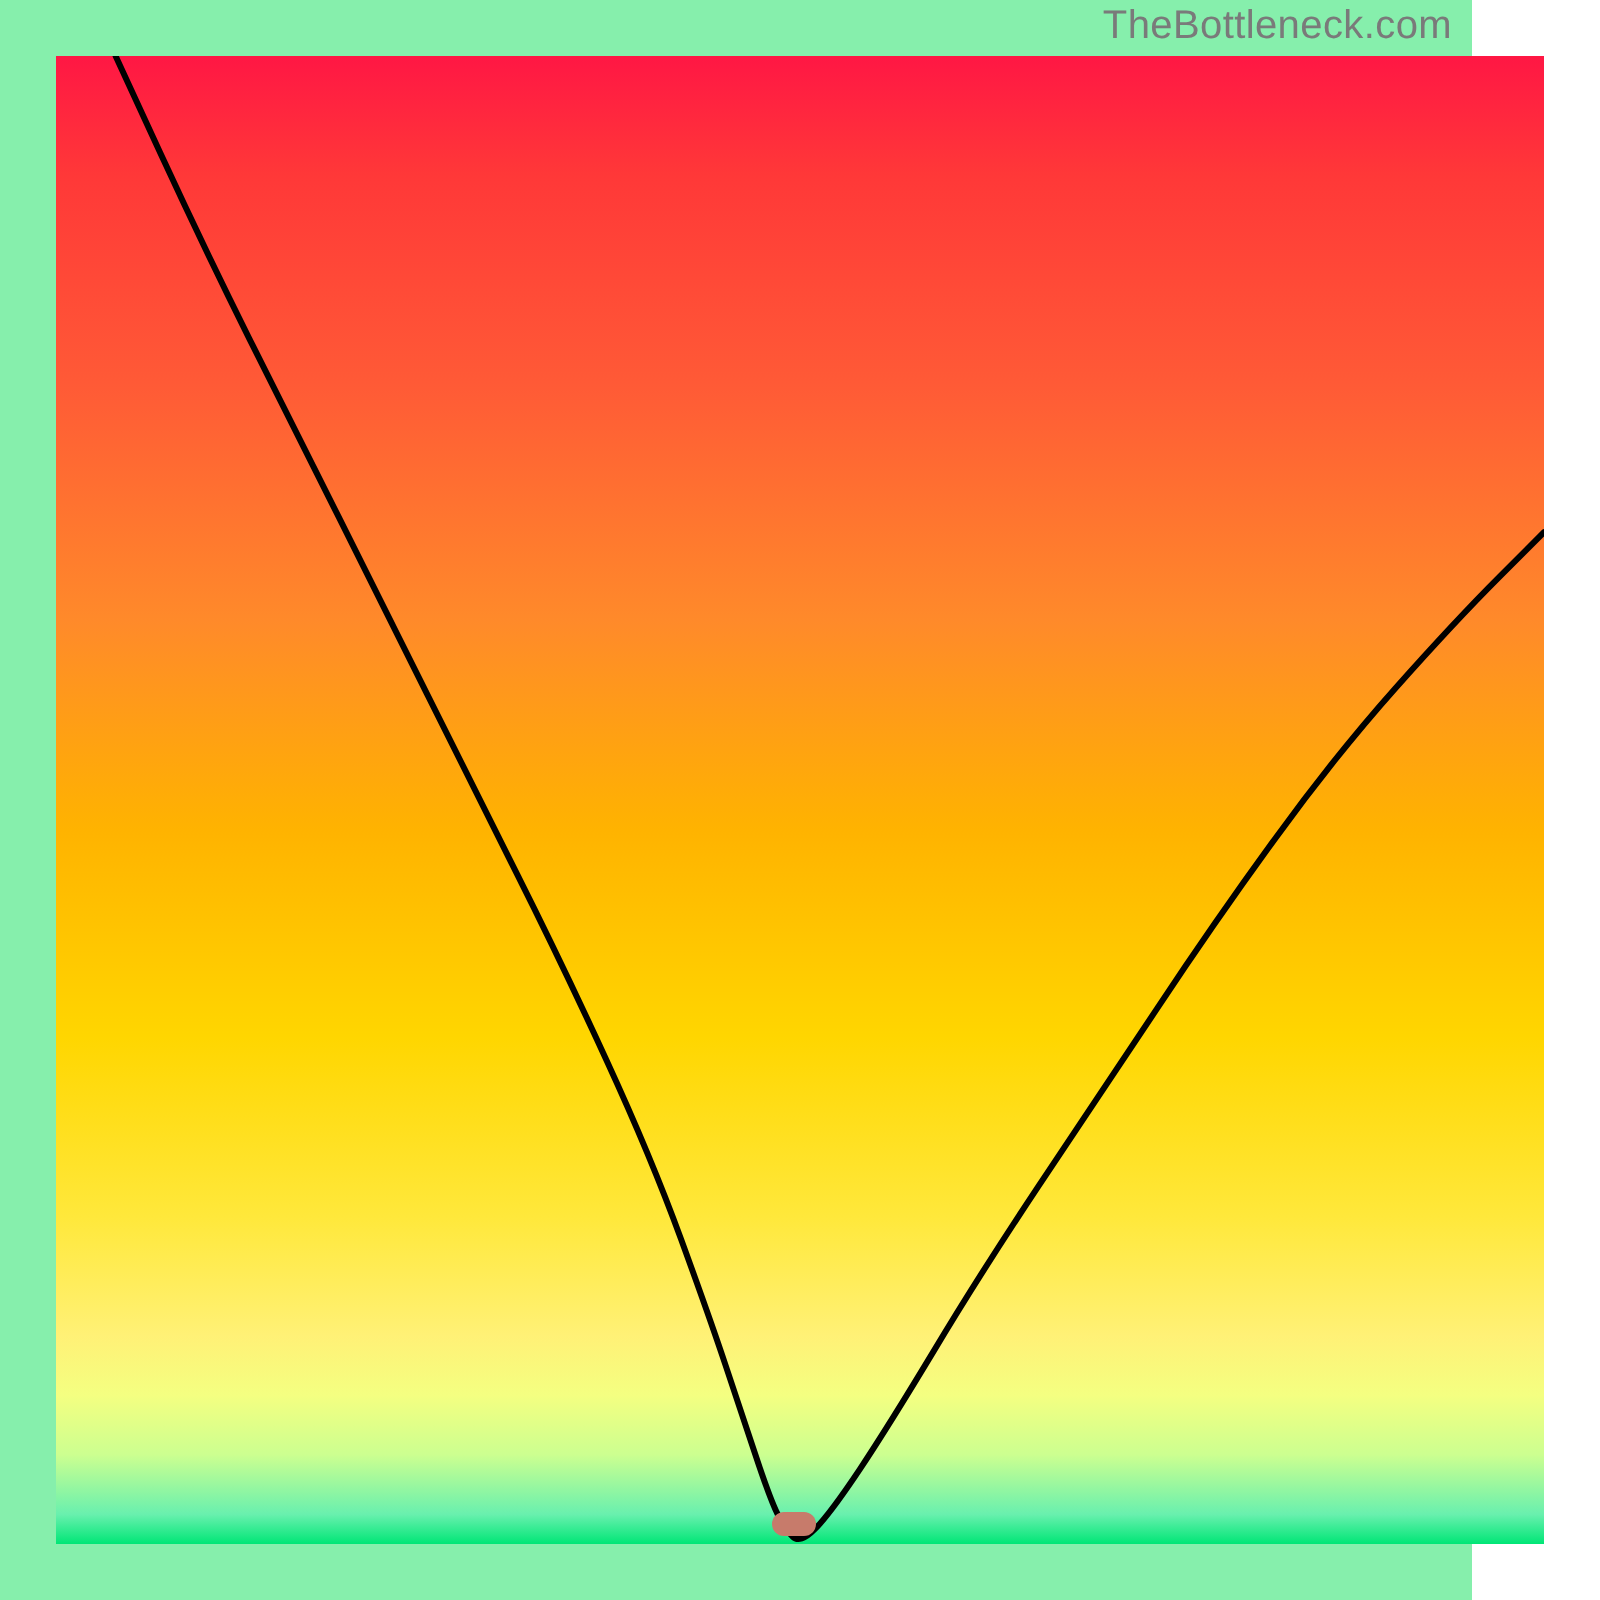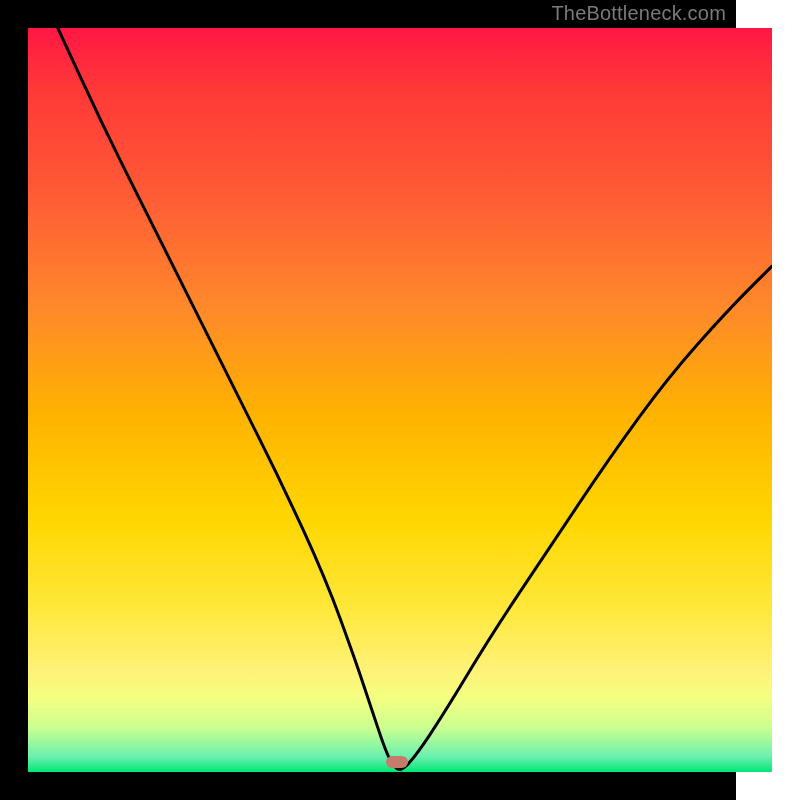--- a/index.html
+++ b/index.html
@@ -8,21 +8,21 @@
     background: #fff;
     font-family: Arial, Helvetica, sans-serif;
     width: 800px;
     height: 800px;
     overflow: hidden;
   }
   .frame {
     position: relative;
     width: 736px;
     height: 800px;
-    background: #000000;
+    background: #86efac;
     box-sizing: border-box;
     text-align: center;
   }
   
   .plot {
     position: absolute;
     top: 28px;
     left: 28px;
     width: 744px;
     height: 744px;

